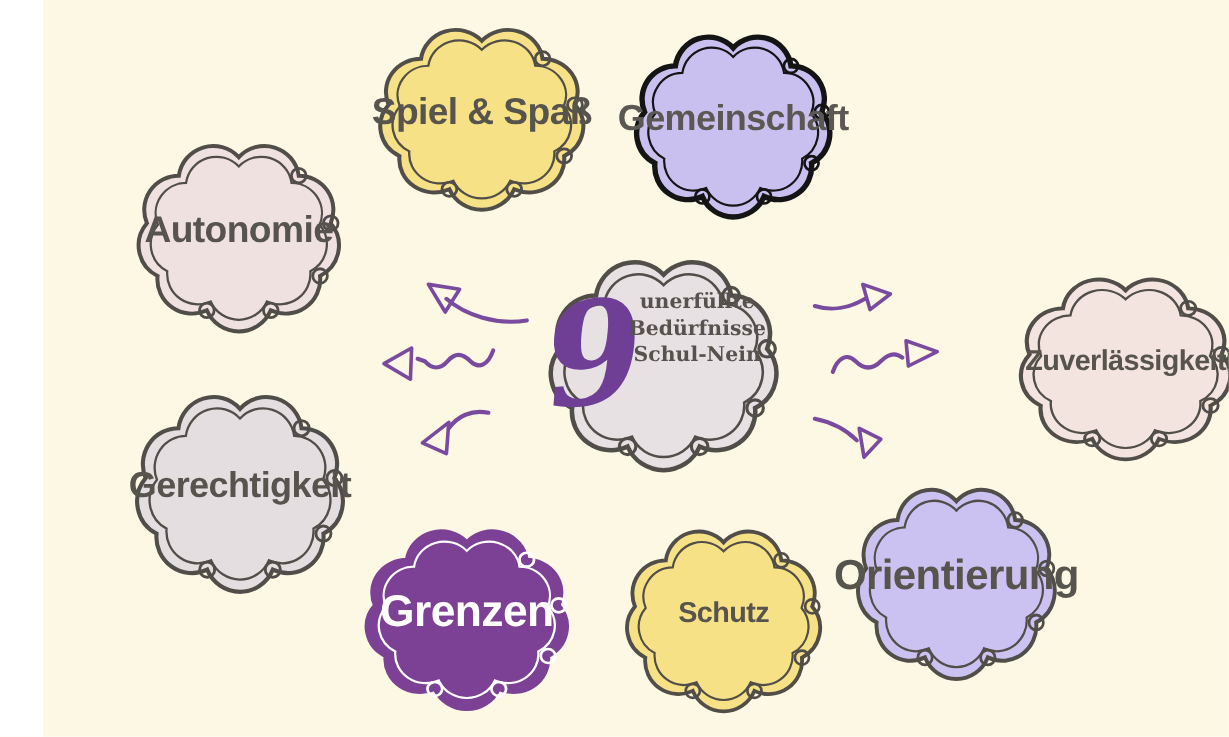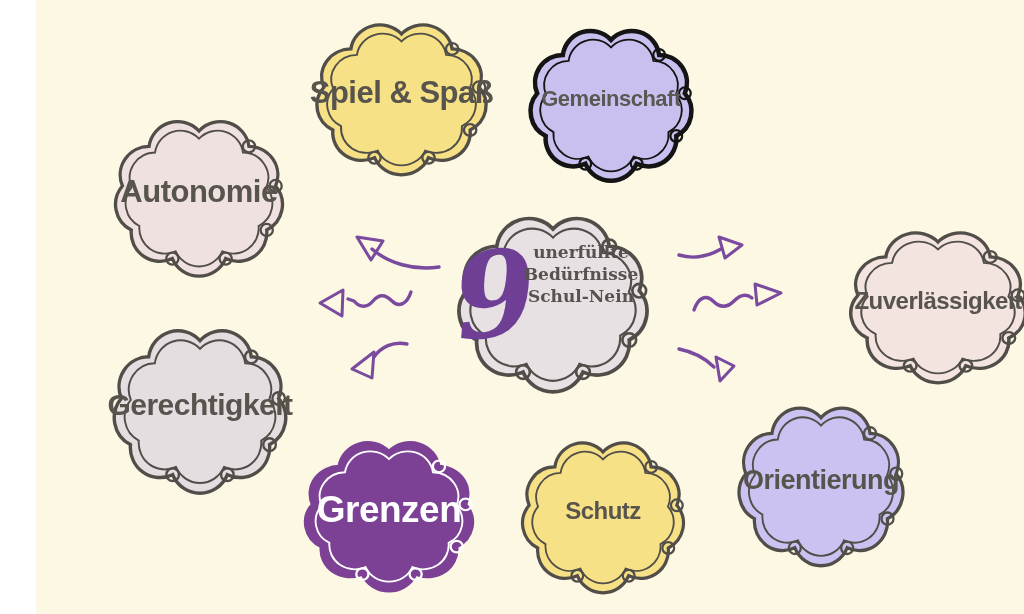--- a/index.html
+++ b/index.html
@@ -11,28 +11,28 @@
   }
   .cloud{position:absolute;}
   .cloud svg{position:absolute;inset:0;width:100%;height:100%;overflow:visible;}
   .cloud-label{
     position:absolute;inset:0;display:flex;align-items:center;justify-content:center;
     padding-bottom:10px;font-weight:bold;color:var(--ink,#57534d);
     letter-spacing:-0.5px;white-space:nowrap;pointer-events:none;
   }
   
   #c-spiel           {left:253px;top:2px;  width:225px;height:192px;font-size:31px;}
-  #c-gemeinschaft    {left:468px;top:8px;  width:214px;height:192px;font-size:22px;--ow:4.2;}
+  #c-gemeinschaft    {left:468px;top:8px;  width:214px;height:192px;font-size:30px;--ow:4.2;}
   #c-empathie        {left:692px;top:24px; width:215px;height:196px;font-size:30px;}
   #c-autonomie       {left:52px; top:98px; width:222px;height:198px;font-size:31px;text-align:right;}
   #c-zuverlaessigkeit{left:786px;top:210px;width:232px;height:192px;font-size:24px;}
   #c-gerechtigkeit   {left:50px; top:306px;width:228px;height:208px;font-size:30px;text-align:right;}
   #c-grenzen         {left:242px;top:420px;width:222px;height:190px;font-size:37px;}
   #c-schutz          {left:460px;top:420px;width:214px;height:192px;font-size:24px;}
-  #c-orientierung    {left:676px;top:384px;width:218px;height:202px;font-size:27px;}
+  #c-orientierung    {left:652px;top:384px;width:218px;height:202px;font-size:35px;}
   #c-center          {left:392px;top:192px;width:250px;height:222px;}
 
   .big-nine{
     position:absolute;left:26px;top:44px;line-height:1;
     font-family:"DejaVu Serif",serif;font-style:italic;font-weight:bold;
     font-size:118px;color:var(--num,#6f3f96);transform:rotate(-6deg);
   }
   .center-lines{
     position:absolute;left:72px;right:16px;top:50px;text-align:center;
     font-family:"DejaVu Serif",serif;font-weight:bold;font-size:17px;

